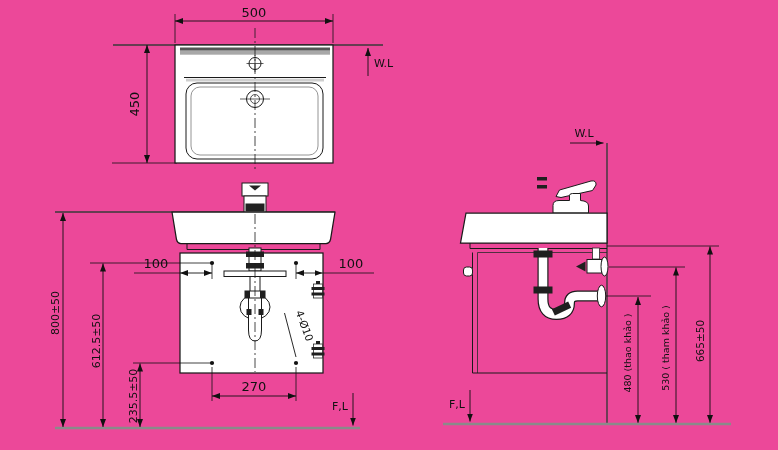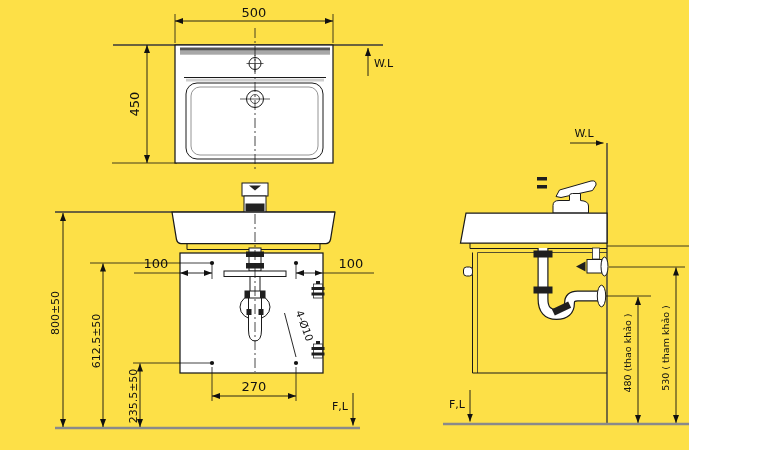--- a/index.html
+++ b/index.html
@@ -1,16 +1,16 @@
 <!DOCTYPE html>
 <html><head>
 <meta charset="utf-8">
 <style>
   html,body{margin:0;padding:0;background:#fff;}
-  .stage{position:relative;width:689px;height:450px;background:#fde047;overflow:hidden;}
+  .stage{position:relative;width:778px;height:450px;background:#ec4899;overflow:hidden;}
   svg{display:block;}
   text{font-family:"DejaVu Sans","Liberation Sans",sans-serif;fill:#111;}
   .t13{font-size:13px;}
   .t11{font-size:11px;}
   .t10{font-size:10.5px;}
   .t95{font-size:9.5px;}
   .obj2{stroke:#1a1a1a;stroke-width:1.25;fill:none;}
   .obj1{stroke:#1a1a1a;stroke-width:1;fill:none;}
   .obj1t{stroke:#2a2a2a;stroke-width:0.8;fill:none;}
   .obj-light{stroke:#7a7a7a;stroke-width:0.8;fill:none;}

